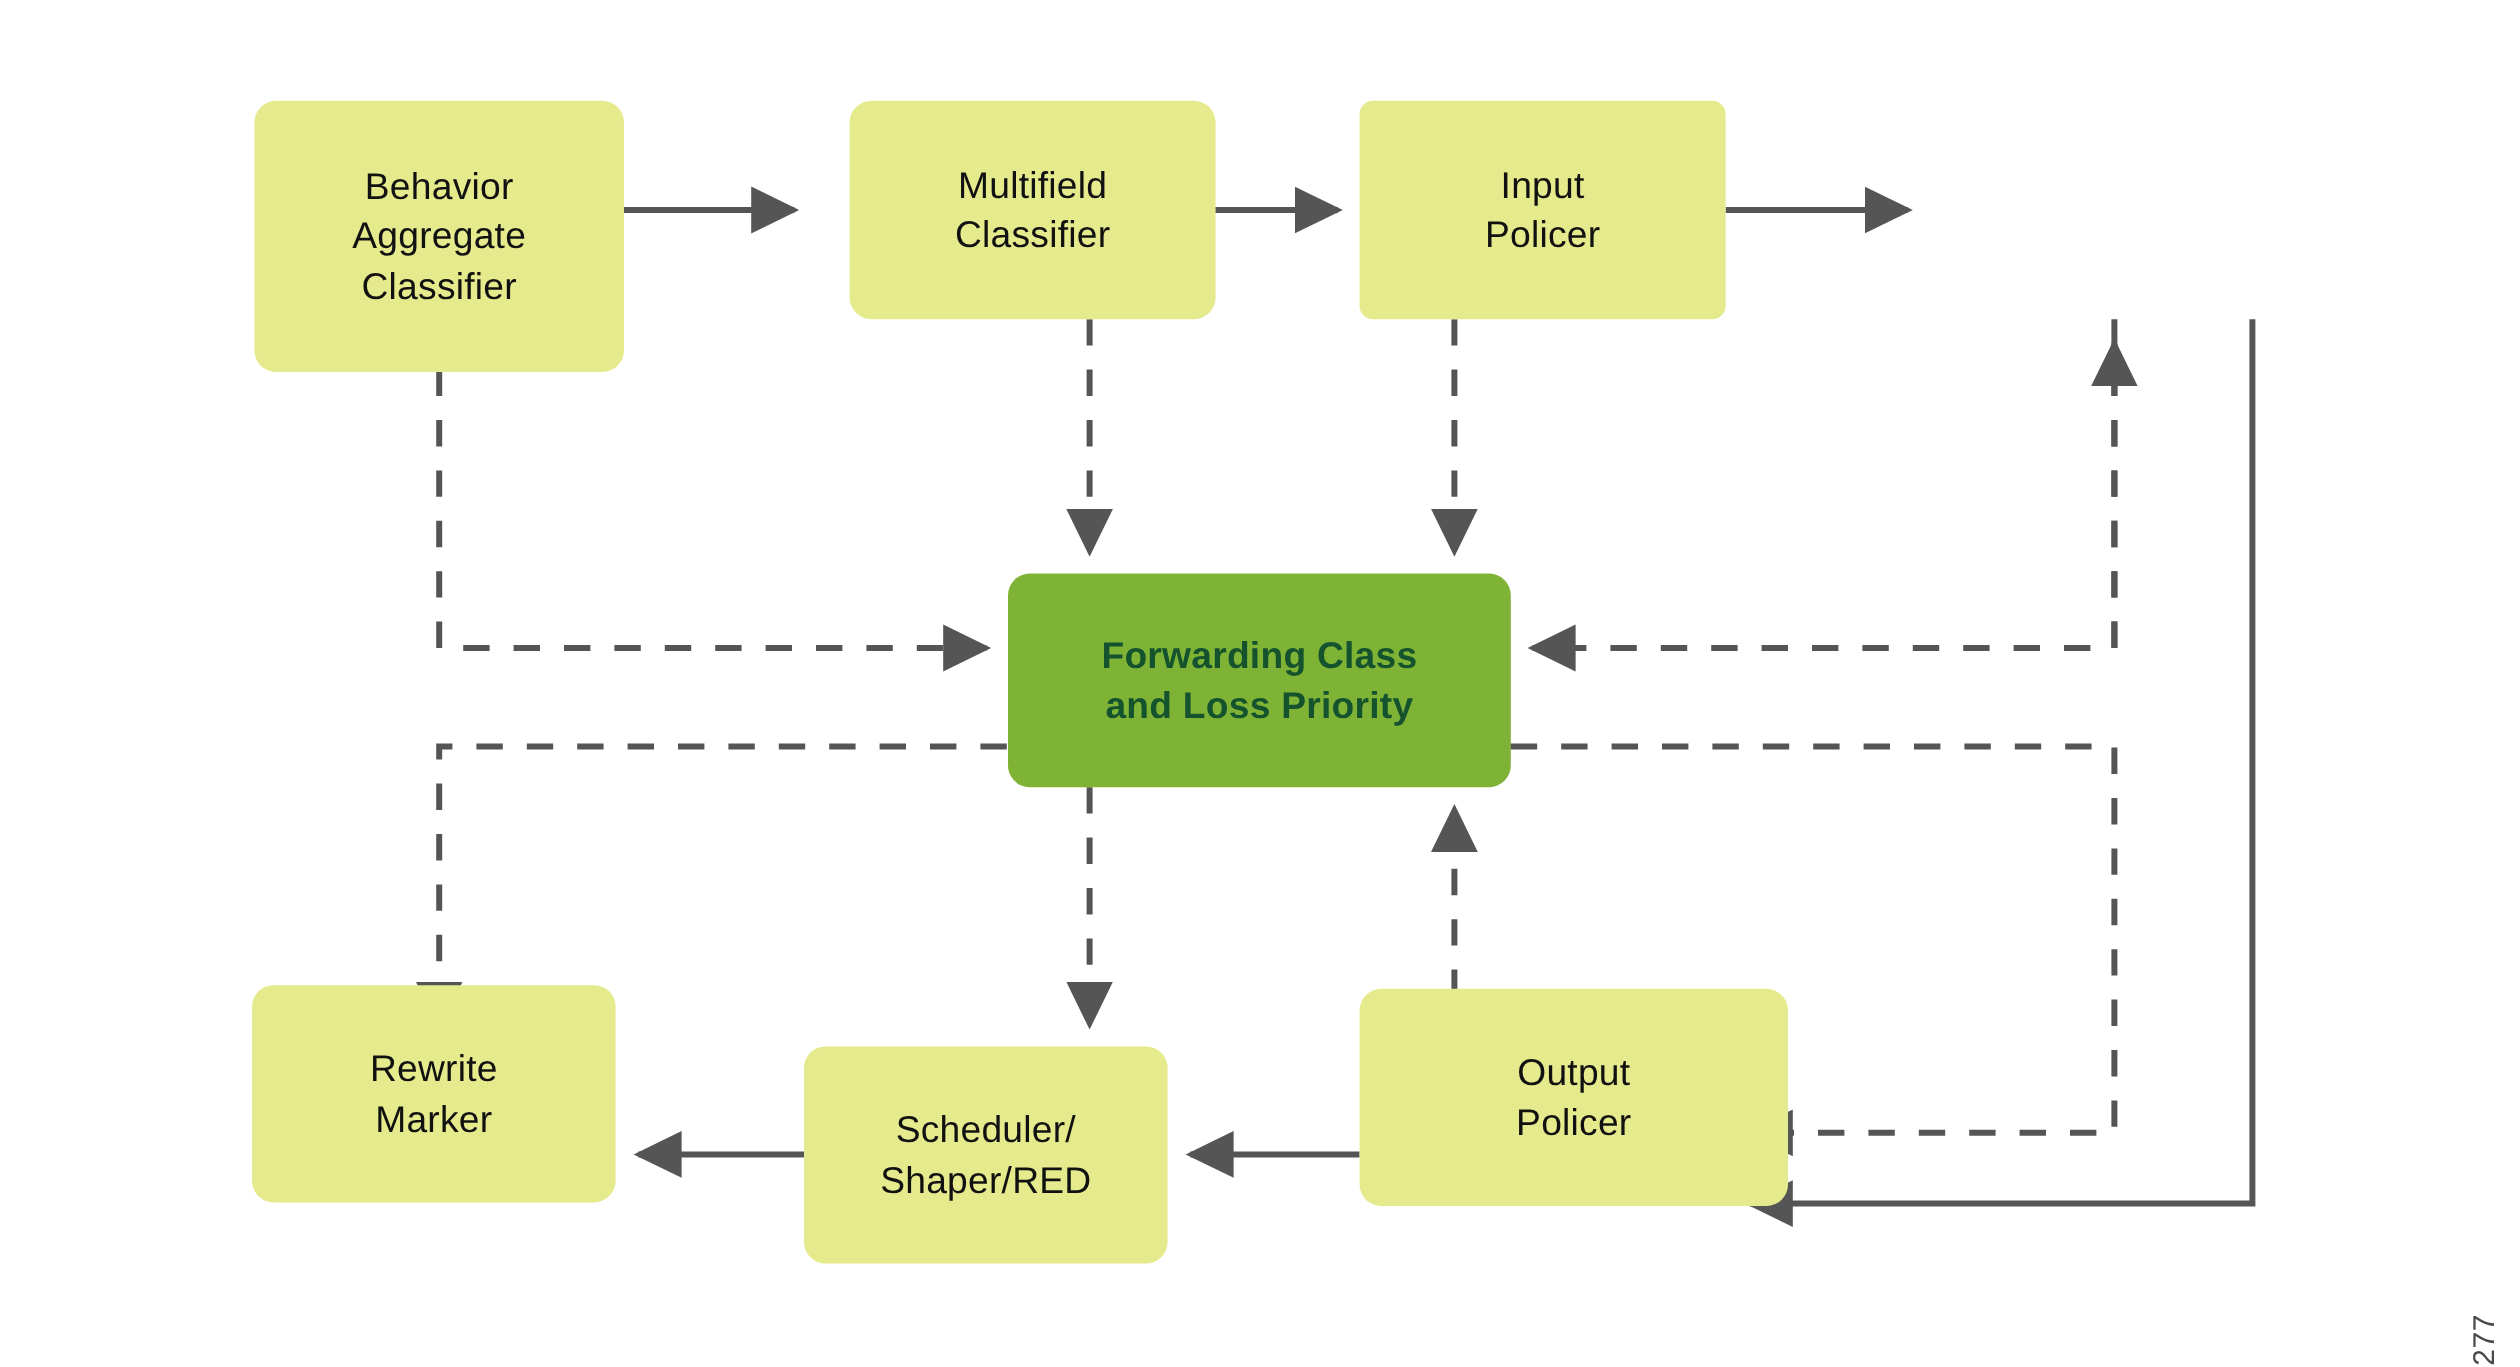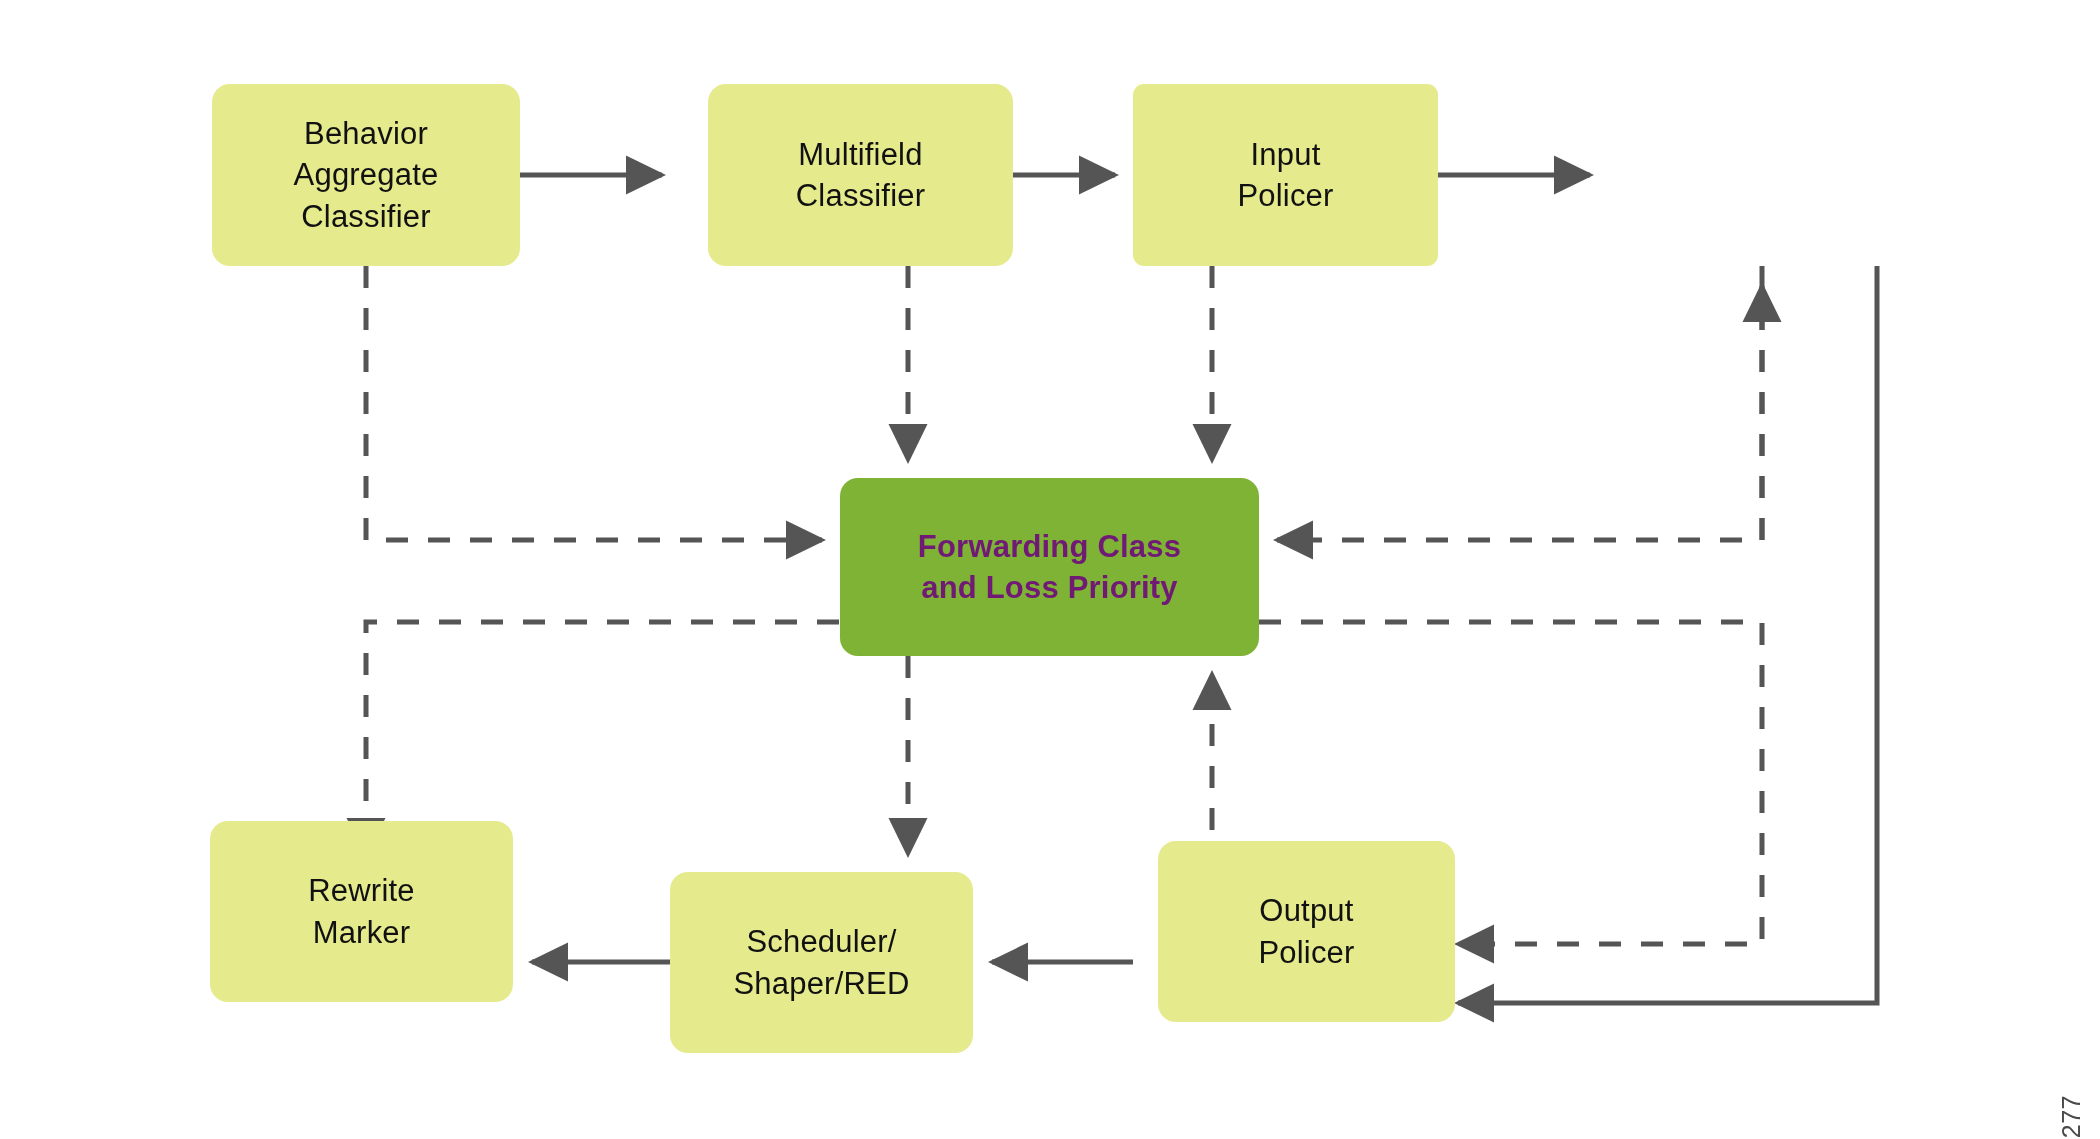--- a/index.html
+++ b/index.html
@@ -32,41 +32,41 @@
     justify-content: center;
     text-align: center;
     box-sizing: border-box;
   }
   .node-yellow {
     background: #e5ea8c;
     color: #111111;
   }
   .node-green {
     background: #7fb335;
-    color: #701a75;
+    color: #14532d;
   }
   .node-label {
     font-size: 31px;
     line-height: 1.33;
     letter-spacing: 0.2px;
     white-space: pre-line;
     padding: 0 10px;
   }
   .node-green .node-label {
     font-size: 31px;
     font-weight: bold;
   }
-  #n-bac { left: 212px;  top: 84px;  width: 308px; height: 182px; }
+  #n-bac { left: 212px;  top: 84px;  width: 308px; height: 226px; }
   #n-mfc { left: 708px;  top: 84px;  width: 305px; height: 182px; }
   #n-inp { left: 1133px; top: 84px;  width: 305px; height: 182px; border-radius: 11px; }
   #n-fpo { left: 1608px; top: 84px;  width: 307px; height: 182px; }
   #n-fcl { left: 840px;  top: 478px; width: 419px; height: 178px; }
   #n-rwm { left: 210px;  top: 821px; width: 303px; height: 181px; }
   #n-sch { left: 670px;  top: 872px; width: 303px; height: 181px; }
-  #n-out { left: 1133px; top: 841px; width: 297px; height: 181px; margin-left: 25px; }
+  #n-out { left: 1133px; top: 824px; width: 357px; height: 181px; }
 
   #watermark {
     position: absolute;
     right: 14px;
     bottom: 44px;
     transform: rotate(-90deg);
     transform-origin: 100% 100%;
     font-size: 25px;
     color: #4a4a4a;
     letter-spacing: 0.5px;

